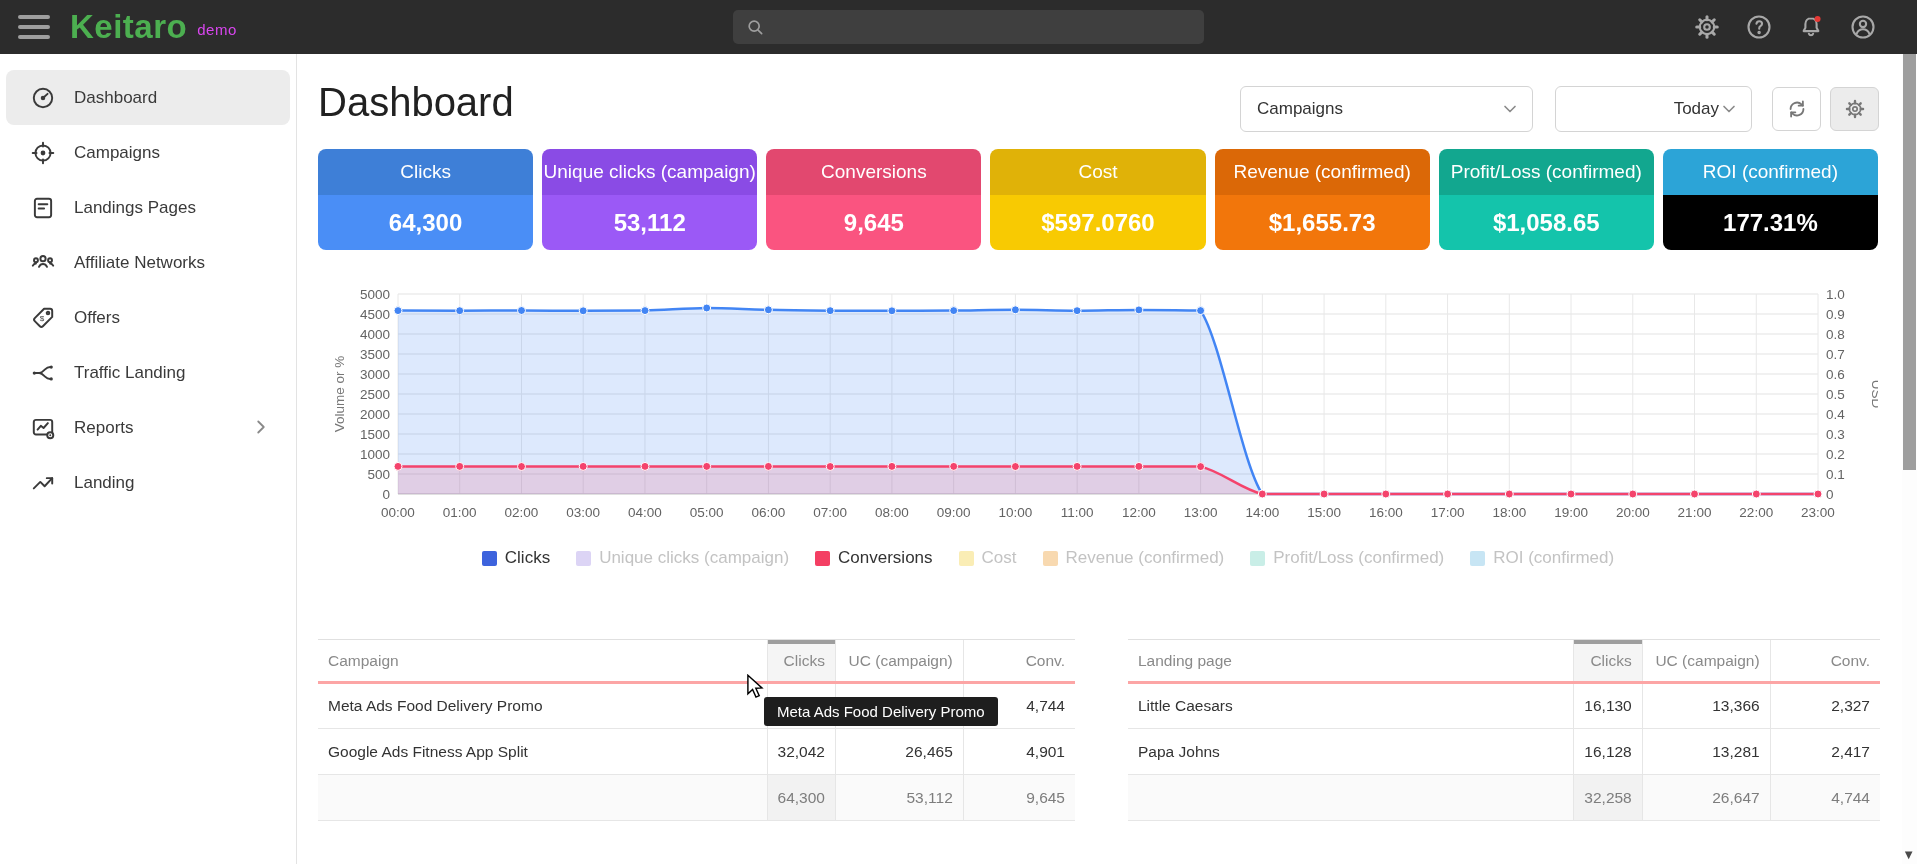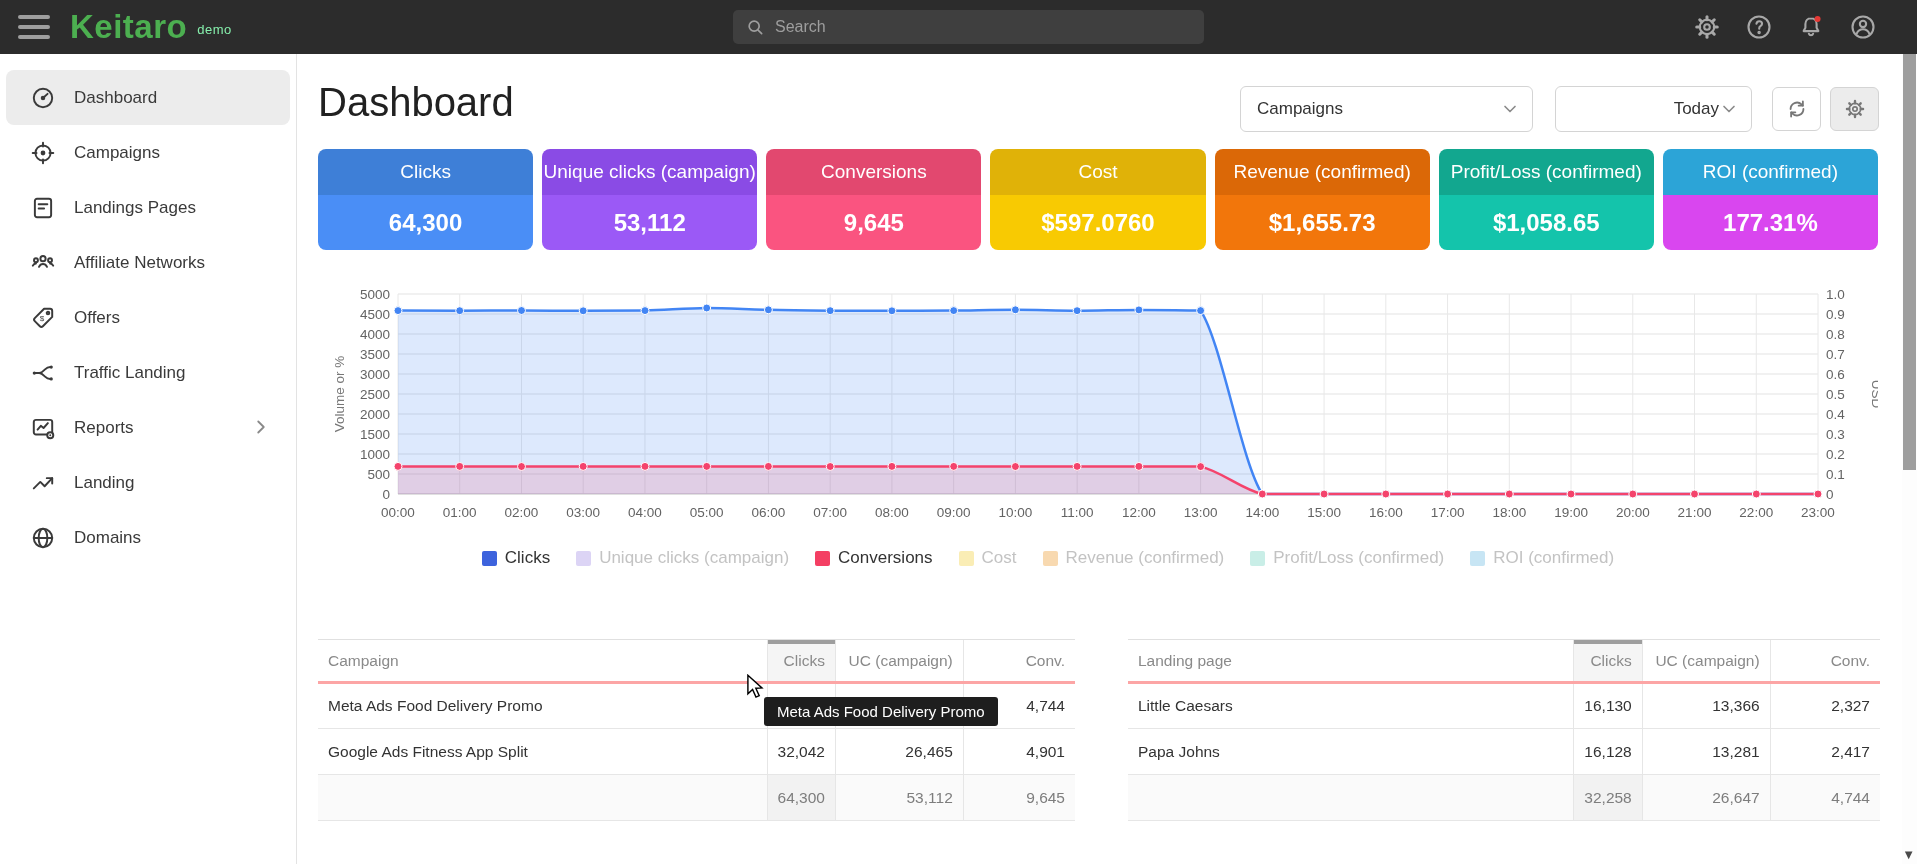--- a/index.html
+++ b/index.html
@@ -4,21 +4,21 @@
 <style>
   * { margin:0; padding:0; box-sizing:border-box; }
   html,body { width:1917px; height:864px; overflow:hidden; background:#fff;
     font-family:"Liberation Sans","DejaVu Sans",sans-serif; }
 
   
   .topbar { position:absolute; left:0; top:0; width:1917px; height:54px; background:#2c2c2c; z-index:20; }
   .hamburger { position:absolute; left:18px; top:15px; width:32px; height:24px; display:flex; flex-direction:column; justify-content:space-between; cursor:pointer; }
   .hamburger span { display:block; height:4px; background:#9e9e9e; border-radius:2px; }
   .logo { position:absolute; left:70px; top:8px; font-size:33px; font-weight:bold; color:#4CAF50; letter-spacing:0.5px; }
-  .logo-badge { font-size:13px; font-weight:400; color:#86efac; margin-left:10px; vertical-align:middle; }
+  .logo-badge { font-size:15px; font-weight:400; color:#d946ef; margin-left:10px; vertical-align:middle; }
   .search-box { position:absolute; left:733px; top:10px; width:471px; height:34px; background:#3f3f3f; border-radius:5px; display:flex; align-items:center; padding:0 12px; }
   .search-box svg { flex:0 0 auto; }
   .search-box input { flex:1; background:transparent; border:none; outline:none; color:#ddd; font-size:16px; margin-left:10px; font-family:inherit; }
   .search-box input::placeholder { color:#9e9e9e; }
   .topbar-icons { position:absolute; right:40px; top:0; height:54px; display:flex; align-items:center; gap:24px; }
   .tb-icon { width:28px; height:28px; position:relative; cursor:pointer; }
 
   
   .sidebar { position:absolute; left:0; top:54px; width:297px; height:810px; background:#fff; border-right:1px solid #e3e3e3; padding-top:16px; z-index:10; }
   .side-item { height:55px; display:flex; align-items:center; padding-left:24px; cursor:pointer; position:relative; margin:0 6px; border-radius:8px; }
@@ -81,21 +81,20 @@
       <span></span>
       <span></span>
       <span></span>
     </div>
   <div class="logo"><span>Keitaro</span><span class="logo-badge">demo</span></div>
   <div class="search-box">
     <svg width="20" height="20" viewBox="0 0 24 24" fill="none" stroke="#9e9e9e" stroke-width="2" stroke-linecap="round">
         <circle cx="11" cy="11" r="6"></circle>
         <line x1="15.7" y1="15.7" x2="20" y2="20"></line>
       </svg>
-    <input placeholder="Search" style="">
   </div>
   <div class="topbar-icons">
     <div class="tb-icon">
       <svg width="28" height="28" viewBox="0 0 24 24" fill="none" stroke="#a8a8a8" stroke-width="1.8" stroke-linecap="round">
         <circle cx="12" cy="12" r="6.2"></circle>
           <circle cx="12" cy="12" r="2.4"></circle>
         <g stroke-width="2.6">
             <line x1="18.2" y1="12" x2="20.8" y2="12"></line>
             <line x1="16.38" y1="16.38" x2="18.22" y2="18.22"></line>
             <line x1="12" y1="18.2" x2="12" y2="20.8"></line>
@@ -200,28 +199,20 @@
         <polyline points="9 6 15 12 9 18"></polyline>
       </svg>
   </div>
   <div class="side-item">
     <svg class="s-icon" viewBox="0 0 24 24" fill="none" stroke="#3a3a3a" stroke-width="1.8" stroke-linecap="round" stroke-linejoin="round">
         <path d="M3.5 17l6-6 4 4 7-7.5"></path>
         <polyline points="15.5 7.5 20.5 7.5 20.5 12.5"></polyline>
       </svg>
     <span class="s-label">Landing</span>
   </div>
-  <div class="side-item">
-    <svg class="s-icon" viewBox="0 0 24 24" fill="none" stroke="#3a3a3a" stroke-width="1.8" stroke-linecap="round">
-        <circle cx="12" cy="12" r="8.5"></circle>
-        <ellipse cx="12" cy="12" rx="4" ry="8.5"></ellipse>
-        <line x1="3.5" y1="12" x2="20.5" y2="12"></line>
-      </svg>
-    <span class="s-label">Domains</span>
-  </div>
 </aside>
 
 <h1 class="page-title">Dashboard</h1>
 
 <div class="select-box sel-campaigns">
   <span>Campaigns</span>
   <svg width="20" height="20" viewBox="0 0 24 24" fill="none" stroke="#8a8a8a" stroke-width="2" stroke-linecap="round" stroke-linejoin="round">
       <polyline points="6 9 12 15 18 9"></polyline>
     </svg>
 </div>
@@ -276,21 +267,21 @@
   <div class="stat-card">
       <div class="stat-card-head" style="background: rgb(219, 104, 7);">Revenue (confirmed)</div>
       <div class="stat-card-body" style="background: rgb(242, 118, 11);">$1,655.73</div>
     </div>
   <div class="stat-card">
       <div class="stat-card-head" style="background: rgb(18, 167, 143);">Profit/Loss (confirmed)</div>
       <div class="stat-card-body" style="background: rgb(20, 196, 171);">$1,058.65</div>
     </div>
   <div class="stat-card">
       <div class="stat-card-head" style="background: rgb(44, 164, 215);">ROI (confirmed)</div>
-      <div class="stat-card-body" style="background: #d946ef;">177.31%</div>
+      <div class="stat-card-body" style="background: #000000;">177.31%</div>
     </div>
 </div>
 
 <div class="chart-wrap">
   <svg id="chart-svg">
       <line x1="80" y1="212" x2="1500" y2="212" stroke="#e3e3e3"></line>
       <text x="72" y="216.5" text-anchor="end" class="tick">0</text>
       <line x1="80" y1="192" x2="1500" y2="192" stroke="#e3e3e3"></line>
       <text x="72" y="196.5" text-anchor="end" class="tick">500</text>
       <line x1="80" y1="172" x2="1500" y2="172" stroke="#e3e3e3"></line>

